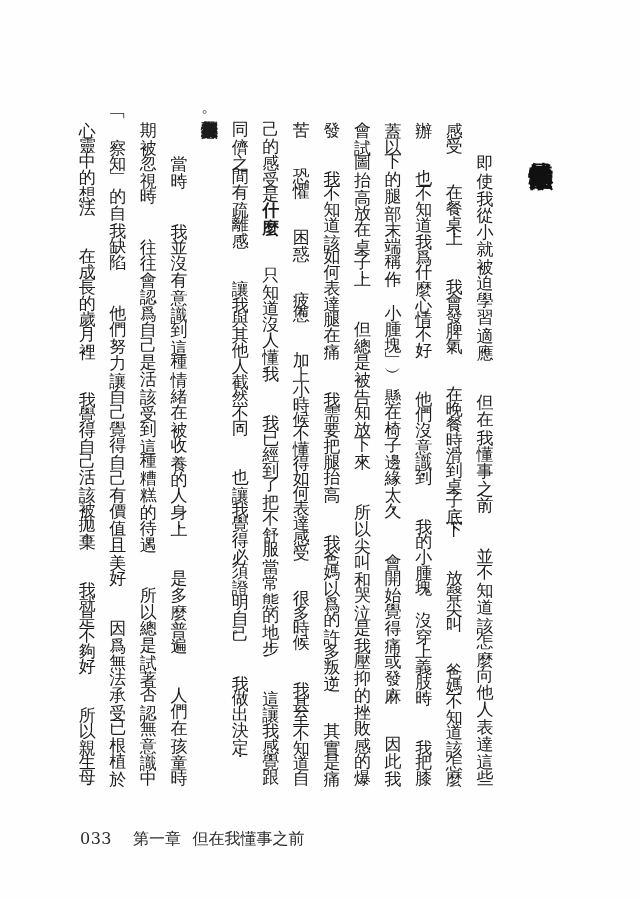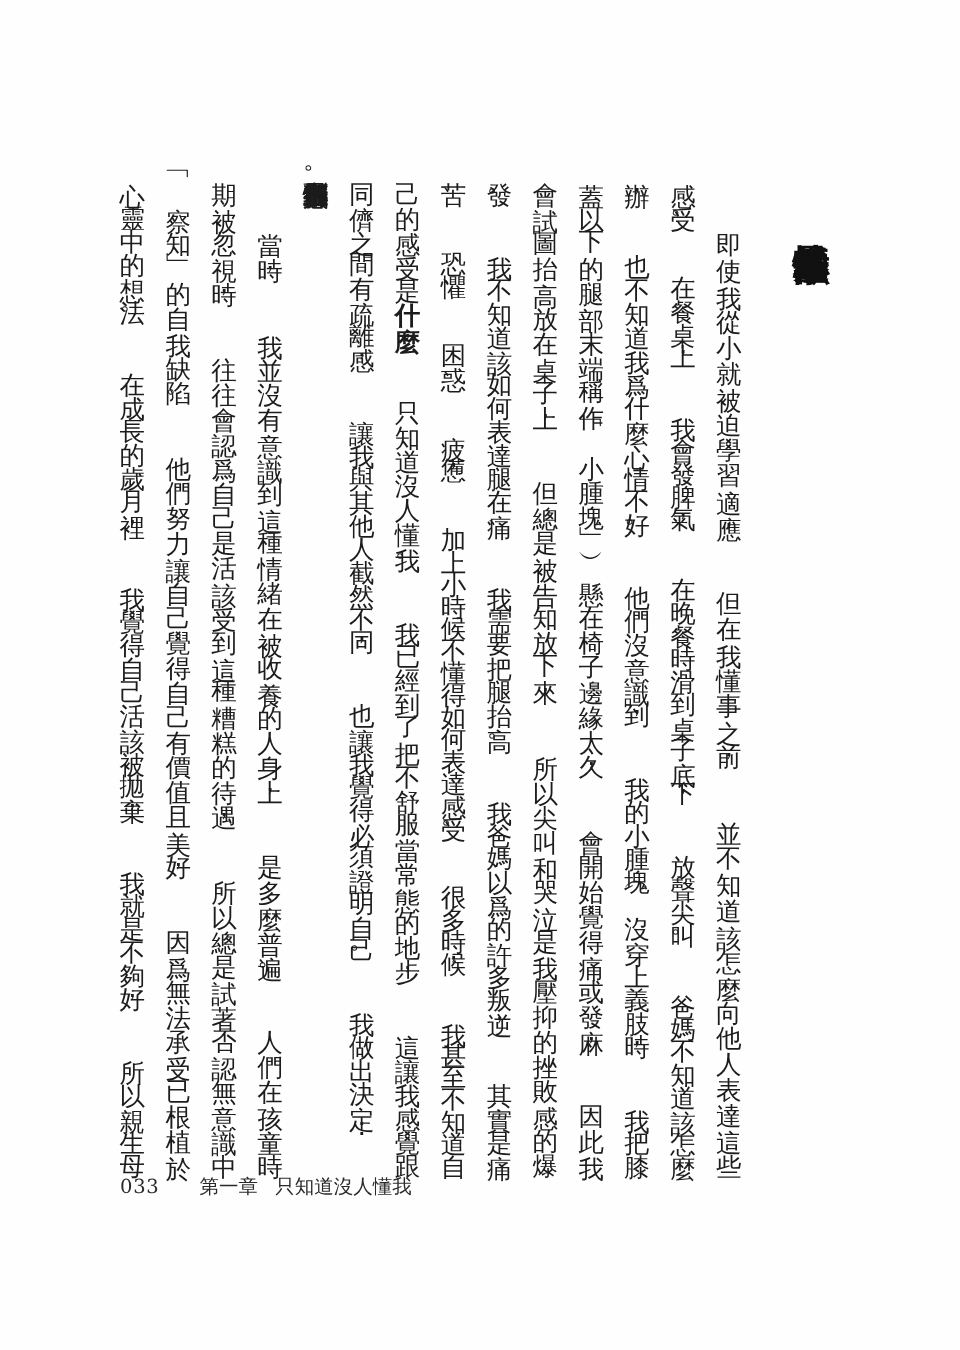--- a/index.html
+++ b/index.html
@@ -60,22 +60,22 @@
       text-indent: 2em;
     }
     .line.end {
       text-align-last: start;
     }
     .emph {
       font-weight: bold;
     }
     .footer {
       position: absolute;
-      top: 785px;
-      font-size: 13px;
+      top: 832px;
+      font-size: 16px;
       line-height: 14px;
       color: #2a2a2a;
       white-space: nowrap;
       text-align: right;
     }
     .footer.page-num {
       left: 80px;
       letter-spacing: 0.5px;
     }
     .footer.running-head {
@@ -111,15 +111,15 @@
     <div class="para">
       <span class="line indent">當時，我並沒有意識到這種情緒在被收養的人身上，是多麼普遍。人們在孩童時</span>
       <span class="line">期被忽視時，往往會認爲自己是活該受到這種糟糕的待遇，所以總是試著否認無意識中</span>
       <span class="line">「察知」的自我缺陷。他們努力讓自己覺得自己有價值且美好，因爲無法承受已根植於</span>
       <span class="line">心靈中的想法。在成長的歲月裡，我覺得自己活該被拋棄，我就是不夠好，所以親生母</span>
     </div>
 
   </div>
 
   <div class="footer page-num">033</div>
-  <div class="footer running-head"><span>第一章</span><span class="gap"></span><span>只知道沒人懂我</span></div>
+  <div class="footer running-head"><span>第一章</span><span class="gap"></span><span>但在我懂事之前</span></div>
 
 </div>
 
 </body></html>

